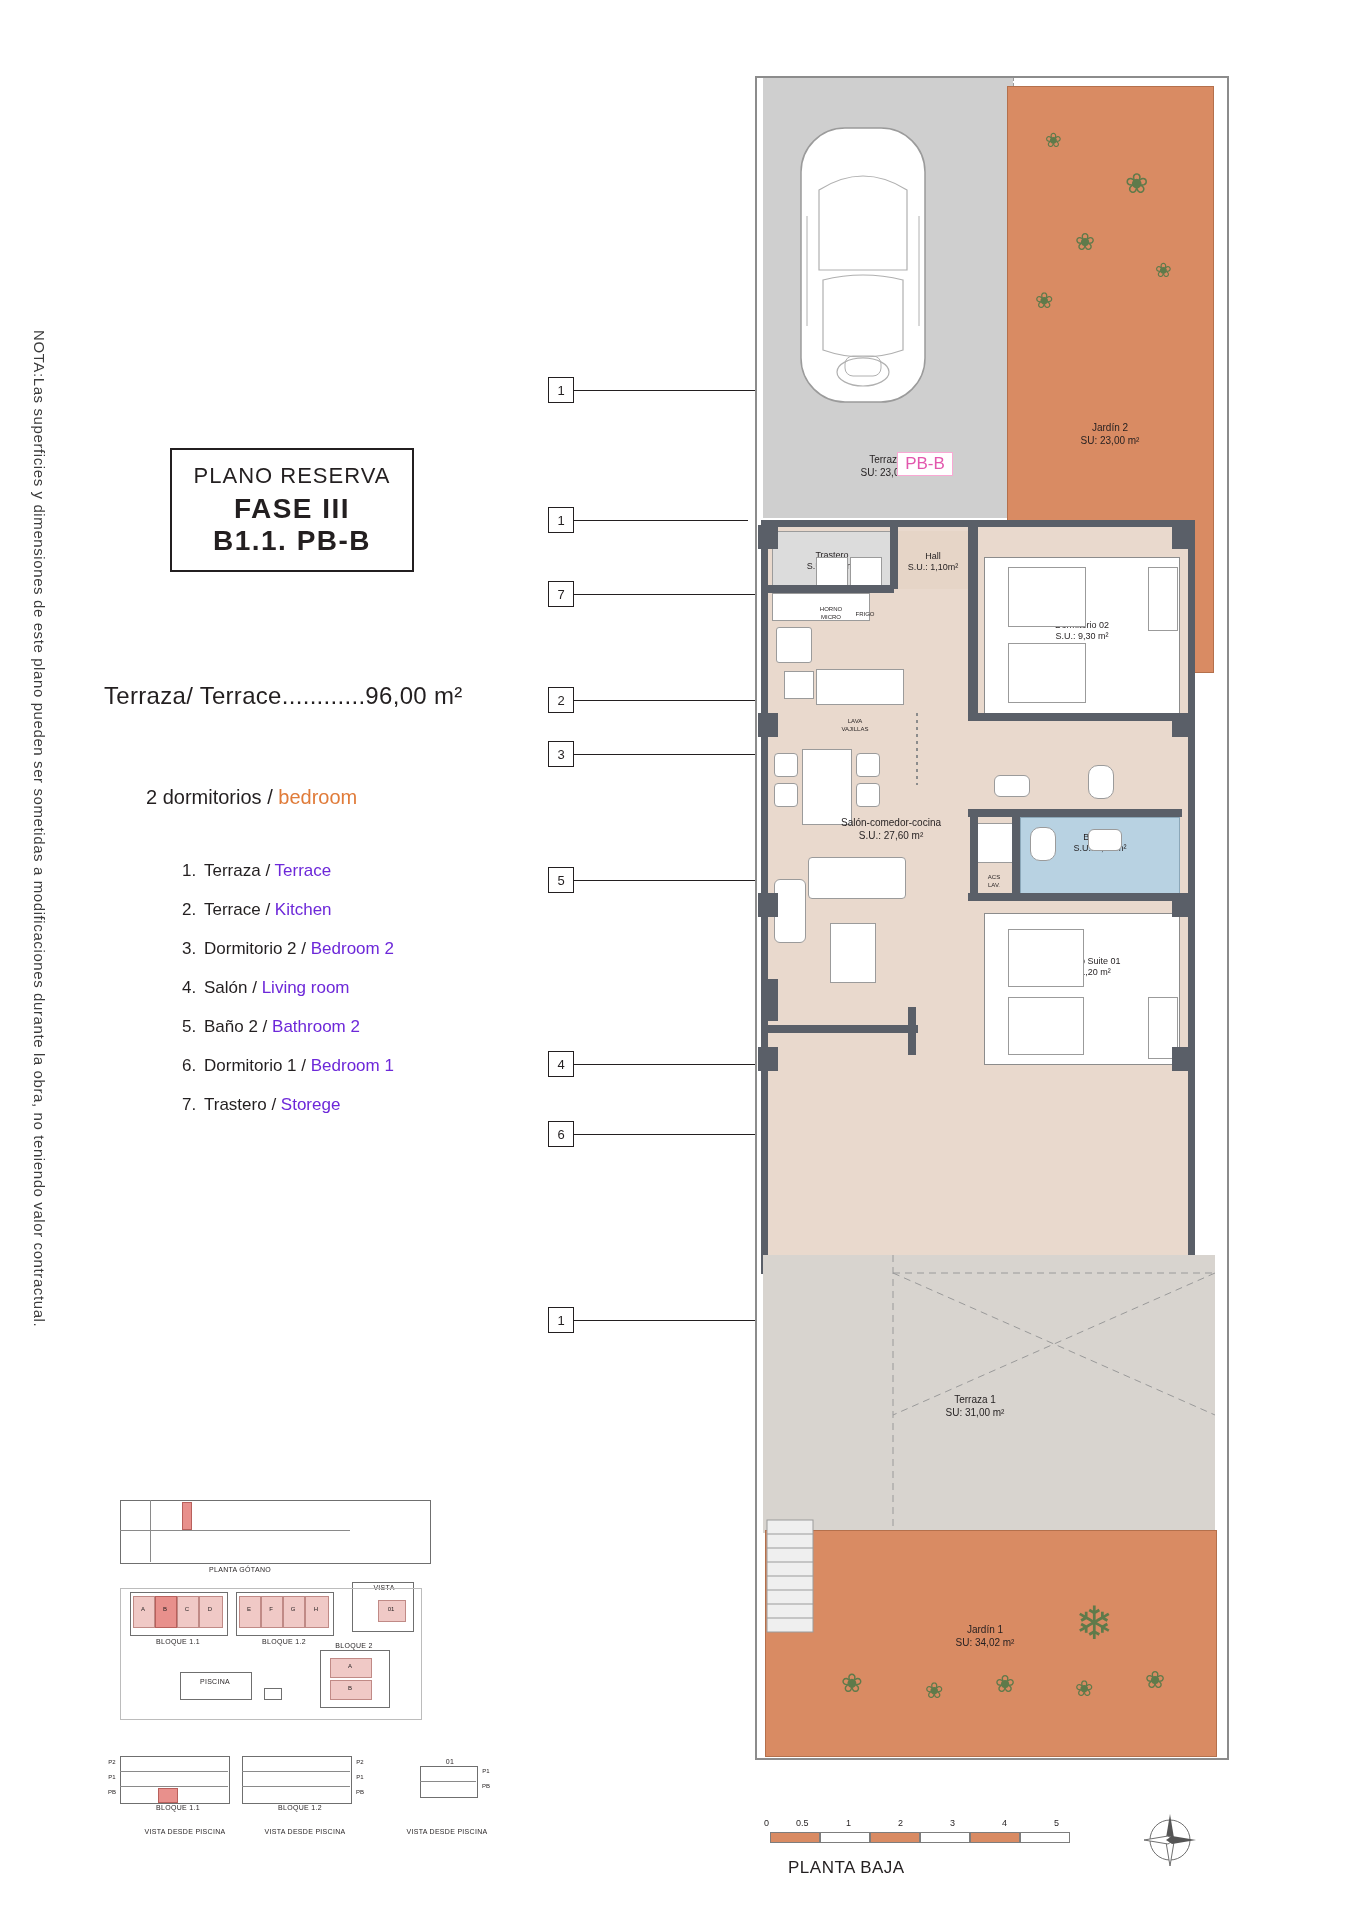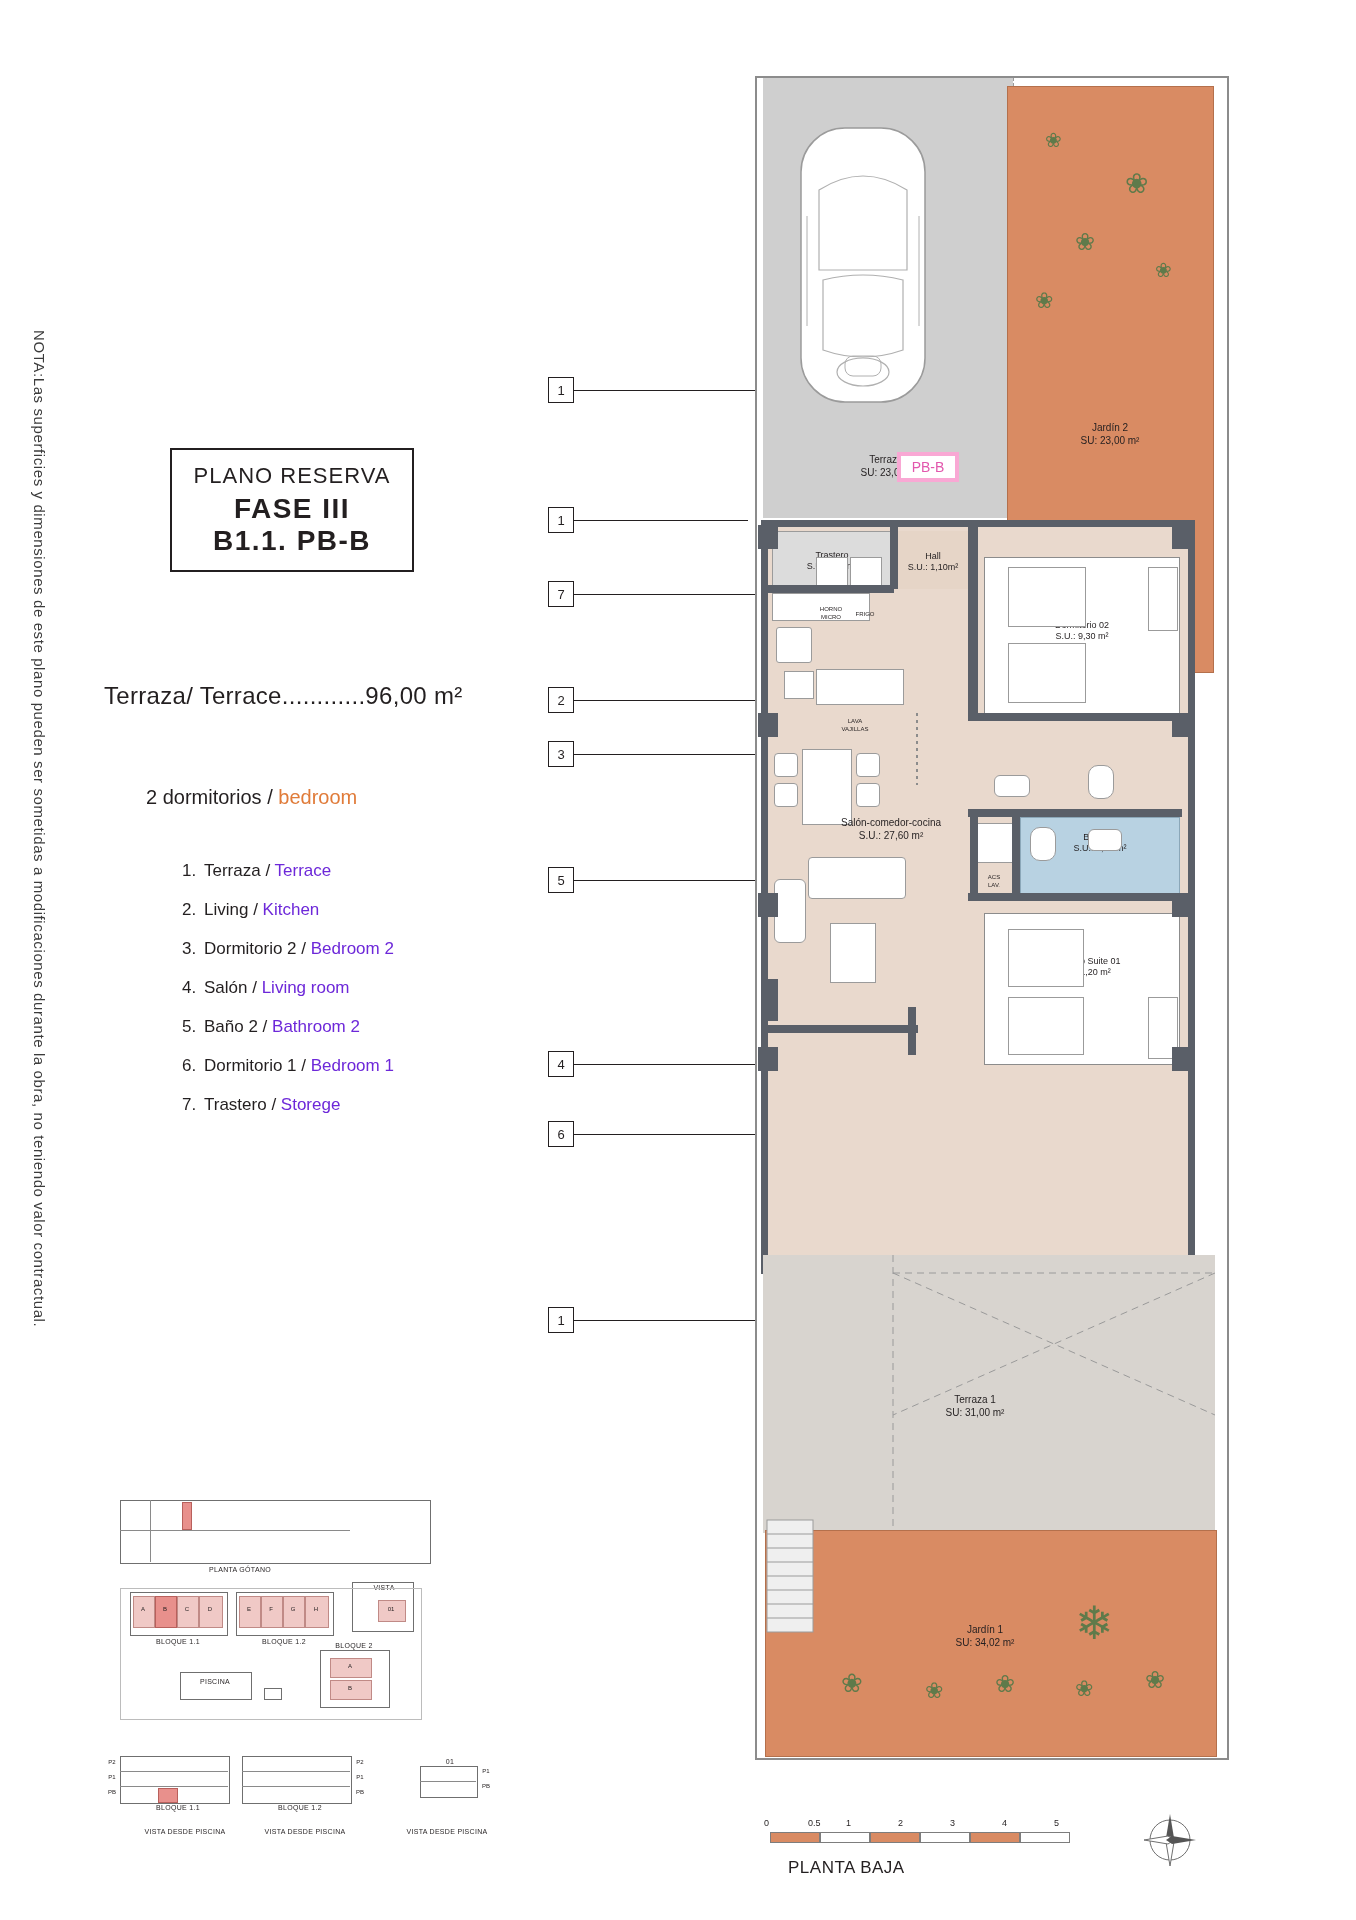--- a/index.html
+++ b/index.html
@@ -78,21 +78,21 @@
   .rm-white { background:#ffffff; border:1px solid #8c8c8c; }
   .rm-bath { background:#b8d2e2; border:1px solid #8ba7b8; }
   .rm-grey { background:#dcdcdc; border:1px solid #9b9b9b; }
   .rm-beige { background:#e6d5c7; }
 
   .furn { position:absolute; border:1px solid #9b9b9b; background:#fff; }
   .furn-line { position:absolute; background:#b6b6b6; }
 
   .pbb-tag {
     position:absolute; left:152px; top:392px; width:54px; height:22px;
-    border:4px solid #f9a8d4; color:#e257ad; font-size:14px;
+    border:1px solid #f9a8d4; color:#e257ad; font-size:17px;
     display:flex; align-items:center; justify-content:center; background:#fff;
   }
 
   .plan-lbl { position:absolute; font-size:10px; line-height:1.3; text-align:center; color:#231f20;margin-top:43px; }
 
   
   .plant { position:absolute; color:#5f7a4a; font-size:20px; line-height:1; }
 
   
   .car { position:absolute; left:48px; top:60px; width:140px; height:290px; }
@@ -138,21 +138,21 @@
 
 <div id="bedrooms-line">
   <span>2 dormitorios / </span><span class="accent">bedroom</span>
 </div>
 
 <div id="legend">
   <div class="row">
     <span class="num">1.</span><span class="es">Terraza / </span><span class="en">Terrace</span>
   </div>
   <div class="row">
-    <span class="num">2.</span><span class="es">Living / </span><span class="en">Kitchen</span>
+    <span class="num">2.</span><span class="es">Terrace / </span><span class="en">Kitchen</span>
   </div>
   <div class="row">
     <span class="num">3.</span><span class="es">Dormitorio 2 / </span><span class="en">Bedroom 2</span>
   </div>
   <div class="row">
     <span class="num">4.</span><span class="es">Salón / </span><span class="en">Living room</span>
   </div>
   <div class="row">
     <span class="num">5.</span><span class="es">Baño 2 / </span><span class="en">Bathroom 2</span>
   </div>
@@ -443,21 +443,21 @@
   <div class="kp-line" style="left:300px; top:281px; width:56px;"></div>
   <div class="kp-lbl" style="left:358px; top:268px; width:16px;">P1</div>
   <div class="kp-lbl" style="left:358px; top:283px; width:16px;">PB</div>
   <div class="kp-cap" style="left:310px; top:258px; width:40px;">01</div>
   <div class="kp-cap" style="left:272px; top:328px; width:110px;">VISTA DESDE PISCINA</div>
 </div>
 
 <div id="scalebar">
   <div class="nums">
     <span style="left:0px;">0</span>
-    <span style="left:44px;">0.5</span>
+    <span style="left:32px;">0.5</span>
     <span style="left:82px;">1</span>
     <span style="left:134px;">2</span>
     <span style="left:186px;">3</span>
     <span style="left:238px;">4</span>
     <span style="left:290px;">5</span>
   </div>
   <div class="ticks">
     <div></div>
     <div></div>
     <div></div>

